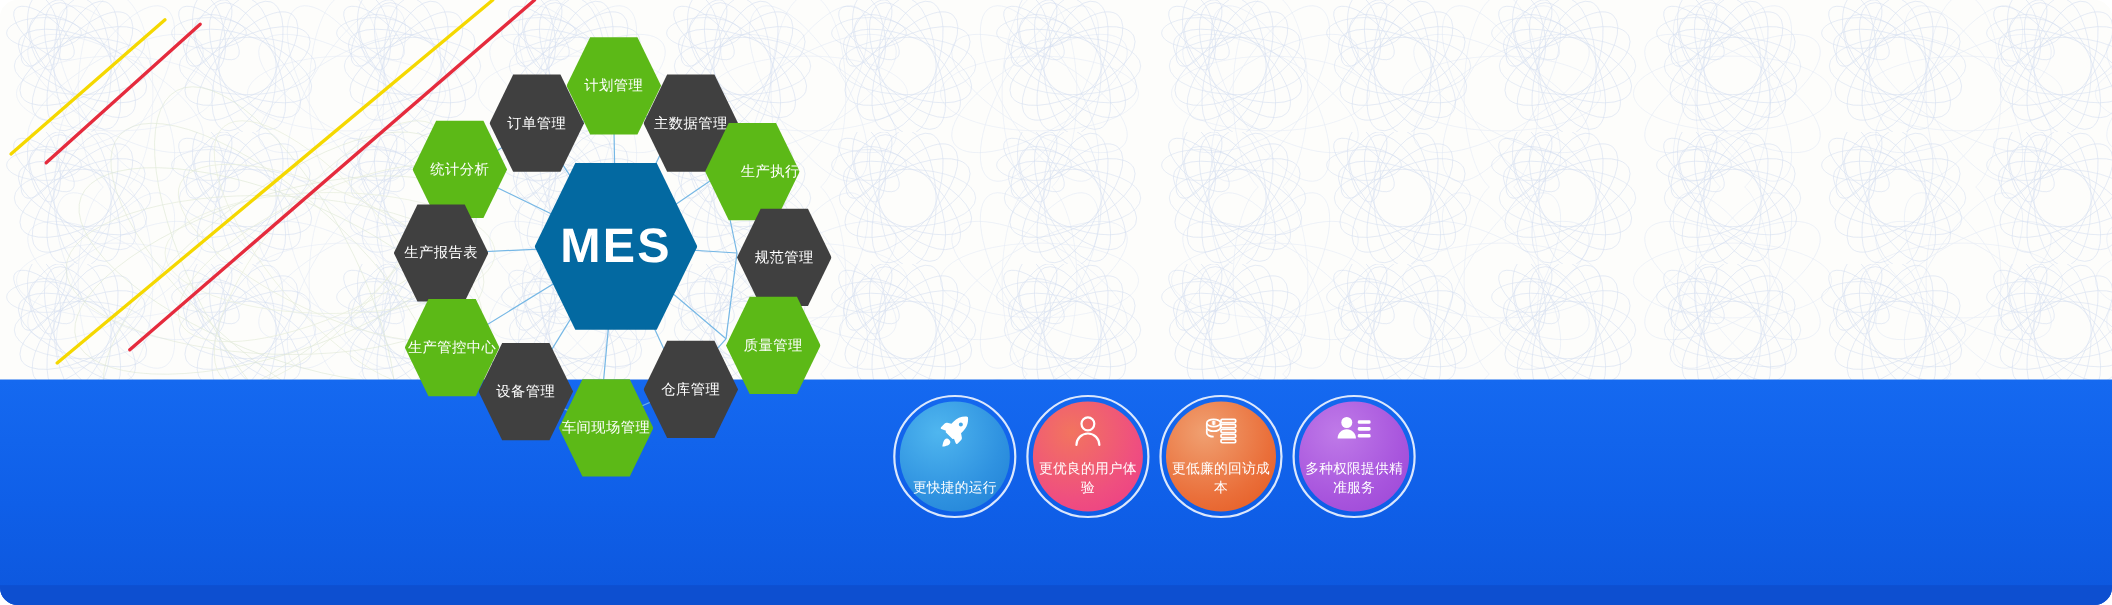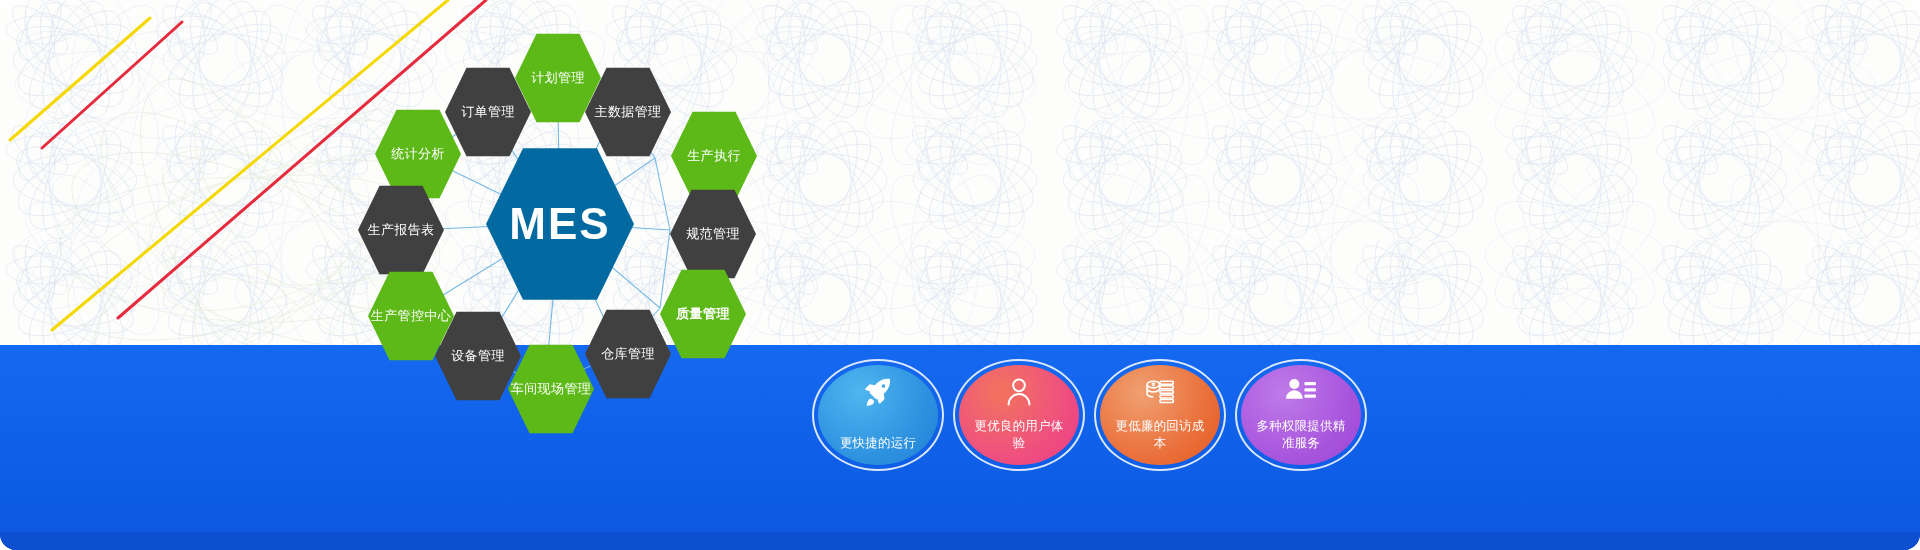--- a/index.html
+++ b/index.html
@@ -64,21 +64,21 @@
     margin-top:8px; font-size:20px; color:#222; letter-spacing:1.2px;
   }
   #desc {
     margin-top:22px; font-size:17.5px; color:#5a5d62;
     line-height:1.78; text-align:justify; letter-spacing:.3px;
   }
 
   
   #badges { position:absolute; left:818px; top:365px; display:flex; gap:21px; }
   .badge {
-    width:120px; height:100px; border-radius:50%;
+    width:100px; height:100px; border-radius:50%;
     position:relative;
     display:flex; flex-direction:column;
     align-items:center; justify-content:flex-end;
     padding-bottom:13px;
     color:#fff; font-size:12.5px; line-height:1.38; text-align:center;
     letter-spacing:.2px;
   }
   .badge::after{
     content:""; position:absolute; inset:-6px;
     border-radius:50%; border:2px solid rgba(255,255,255,.85);
@@ -199,37 +199,37 @@
     </div>
 
     <div class="hex sm hex-b" style="left:255px;top:58px;text-align:center;">
       <span>主数据管理</span>
     </div>
 
     <div class="hex sm hex-g" style="left:45px;top:100px;">
       <span>统计分析</span>
     </div>
 
-    <div class="hex sm hex-g" style="left:341px;top:102px;">
+    <div class="hex sm hex-g" style="left:311px;top:102px;justify-content:flex-end;">
       <span>生产执行</span>
     </div>
 
     <div class="hex sm hex-b" style="left:28px;top:176px;">
       <span>生产报告表</span>
     </div>
 
     <div class="hex sm hex-b" style="left:340px;top:180px;">
       <span>规范管理</span>
     </div>
 
     <div class="hex sm hex-g" style="left:38px;top:262px;">
       <span>生产管控中心</span>
     </div>
 
-    <div class="hex sm hex-g" style="left:330px;top:260px;font-weight:bold;">
+    <div class="hex sm hex-g" style="left:330px;top:260px;">
       <span>质量管理</span>
     </div>
 
     <div class="hex sm hex-b" style="left:105px;top:302px;">
       <span>设备管理</span>
     </div>
 
     <div class="hex sm hex-b" style="left:255px;top:300px;">
       <span>仓库管理</span>
     </div>

